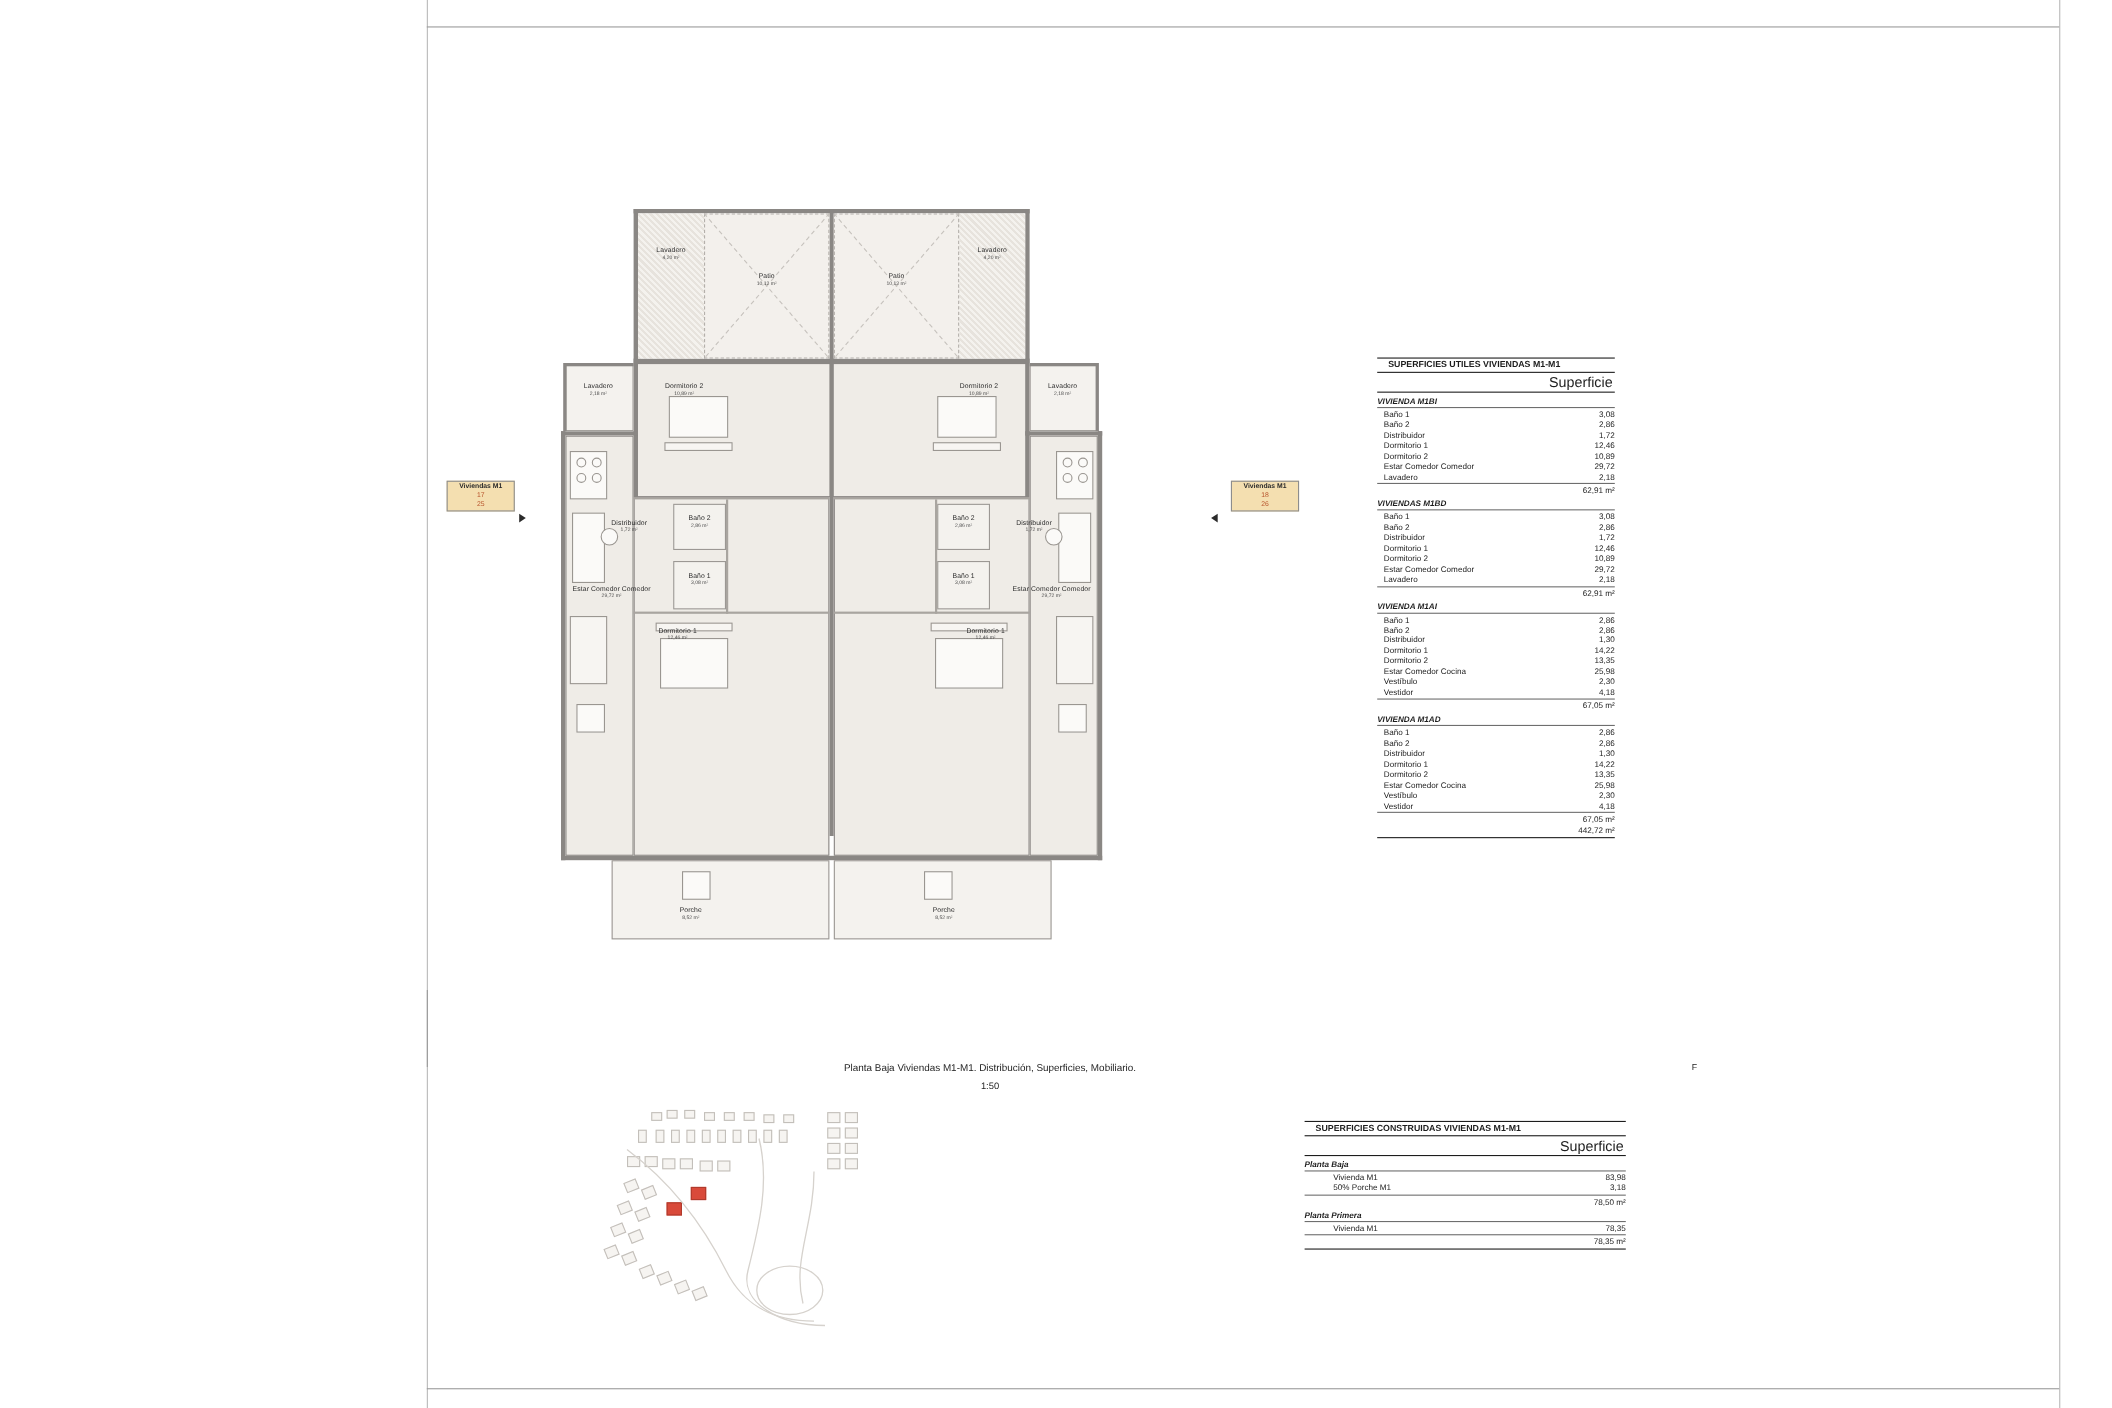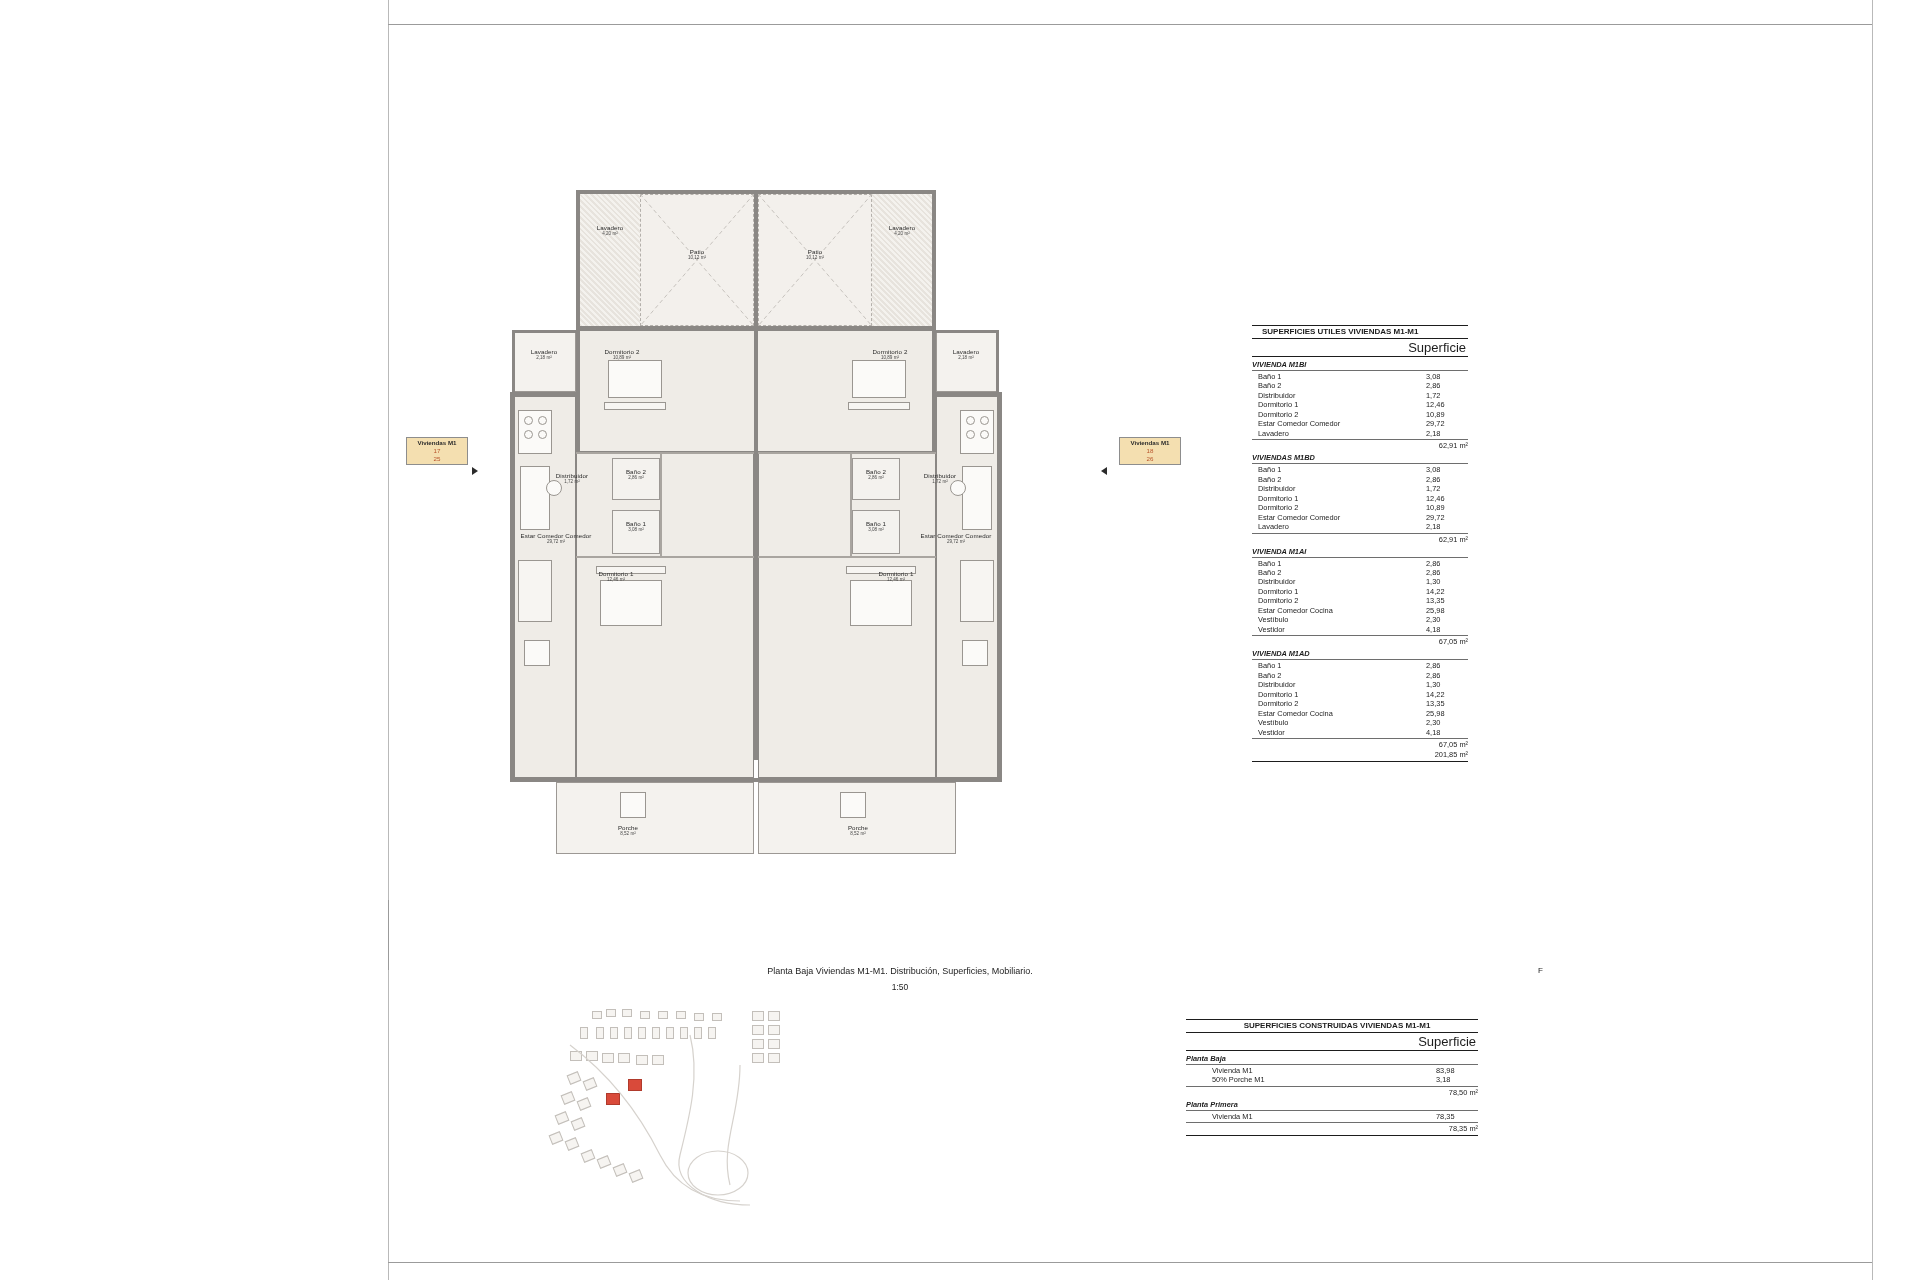--- a/index.html
+++ b/index.html
@@ -45,21 +45,21 @@
 
   
   .tbl{position:absolute;font-size:7.4px;color:#1d1d1d;}
   .tbl .hdr{font-weight:bold;font-size:8px;padding-bottom:1px;margin-left:10px;}
   .tbl .rule{height:1px;background:#1d1d1d;margin:1px 0;}
   .tbl .rule.thin{background:#6e6e6e;}
   .tbl .sub{text-align:right;font-size:13px;padding-right:2px;}
   .tbl .grp{font-weight:bold;font-size:7.4px;padding-top:2px;font-style:italic;}
   .row{display:flex;justify-content:space-between;line-height:1.28;}
   .row .k{padding-left:6px;}
-  .row .v{text-align:left;min-width:42px;}
+  .row .v{text-align:right;min-width:42px;}
   .tot{display:flex;justify-content:flex-end;font-weight:normal;line-height:1.35;}
   .tot .v{min-width:60px;text-align:right;}
 
   .caption{position:absolute;font-size:9px;color:#1d1d1d;text-align:center;}
   .scale{position:absolute;font-size:8.5px;color:#1d1d1d;text-align:center;}
   .fmark{position:absolute;font-size:8px;color:#1d1d1d;}
 
   
   .site{position:absolute;left:540px;top:1005px;width:340px;height:230px;}
   .sb{position:absolute;border:0.8px solid #c3bfba;background:#f6f4f1;box-sizing:border-box;}
@@ -431,29 +431,29 @@
         </div>
       <div class="row">
           <span class="k">Vestidor</span>
           <span class="v">4,18</span>
         </div>
       <div class="rule thin"></div>
       <div class="tot">
           <span class="v">67,05 m²</span>
         </div>
       <div class="tot">
-          <span class="v">201,85 m²</span>
+          <span class="v">442,72 m²</span>
         </div>
       <div class="rule"></div>
     </div>
   </div>
 
   <div class="tbl" style="left:1186px;top:1018px;width:292px;">
     <div class="rule"></div>
-    <div class="hdr" style="text-align:center;">SUPERFICIES CONSTRUIDAS VIVIENDAS M1-M1</div>
+    <div class="hdr" style="">SUPERFICIES CONSTRUIDAS VIVIENDAS M1-M1</div>
     <div class="rule"></div>
     <div class="sub">Superficie</div>
     <div class="rule"></div>
 
     <div>
       <div class="grp">Planta Baja</div>
       <div class="rule thin"></div>
       <div class="row">
           <span class="k" style="padding-left:26px;">Vivienda M1</span>
           <span class="v">83,98</span>

